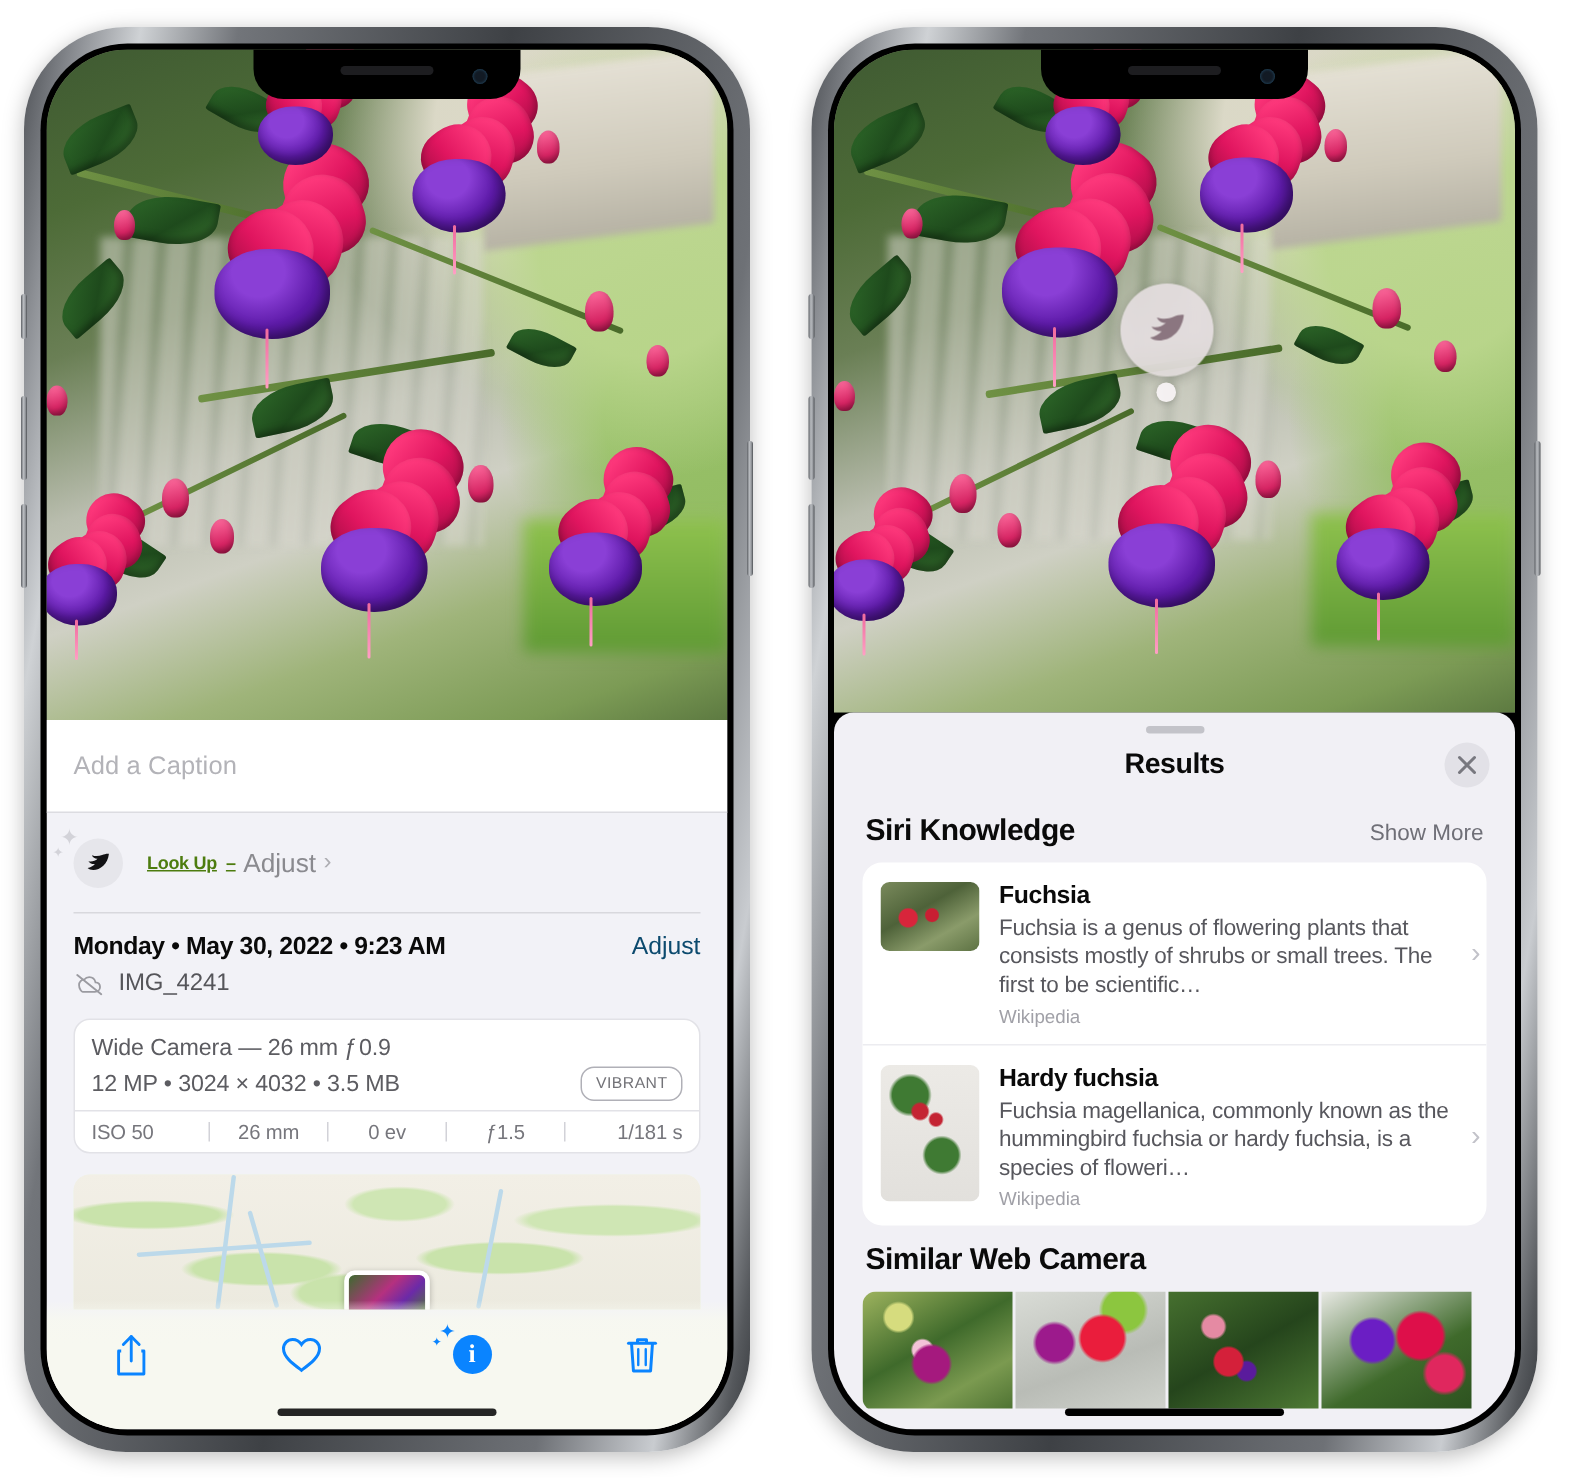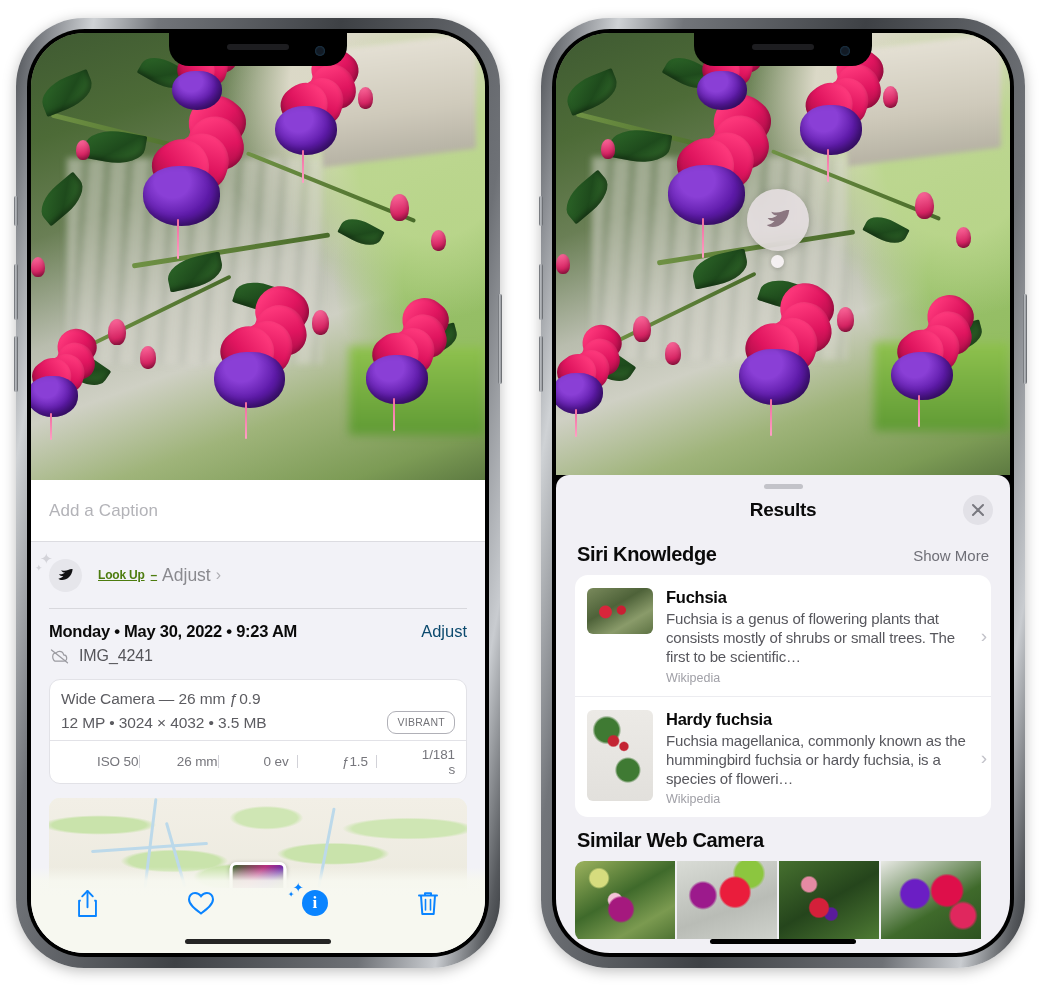--- a/index.html
+++ b/index.html
@@ -335,21 +335,20 @@
   .exif-foot {
     border-top: 0.5px solid #e2e2e7;
     display: flex; align-items: center;
     padding: 6px 11px;
   }
   .exif-cell {
     flex: 1;
     font-size: 13.5px; color: #76767c;
     text-align: center;
     letter-spacing: -0.1px;
-    margin-left: 36px;
   }
   .exif-cell:first-child { text-align: left; }
   .exif-cell:last-child  { text-align: right; }
   .exif-sep { width: 0.5px; height: 13px; background: #d2d2d8; }
 
   
   .map-card {
     margin: 14px 18px 0 18px;
     height: 90px;
     border-radius: 11px 11px 0 0;

